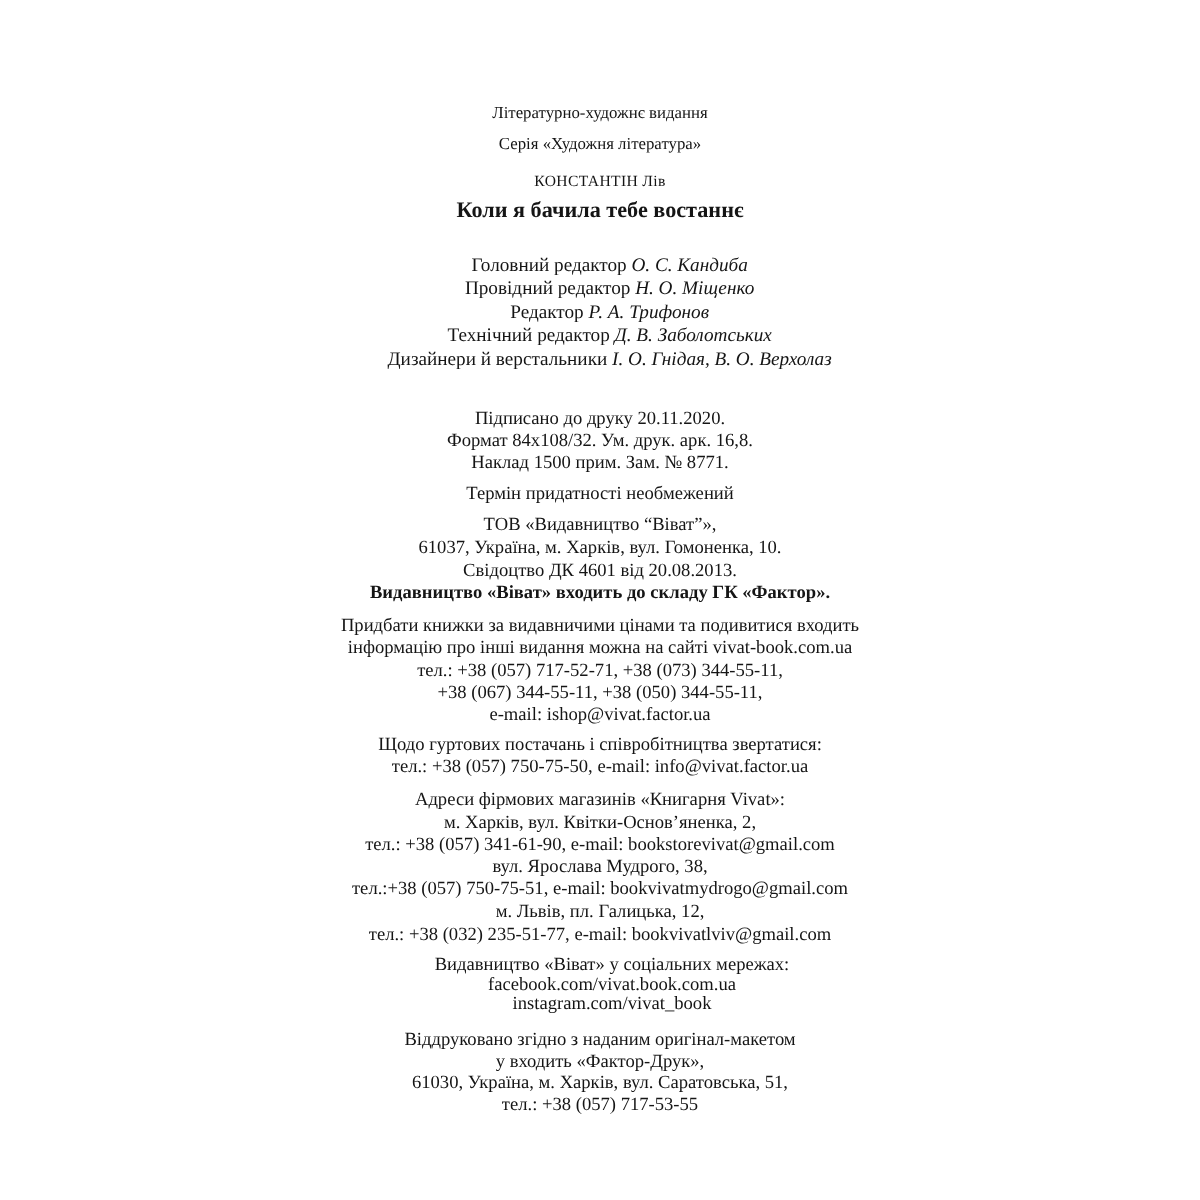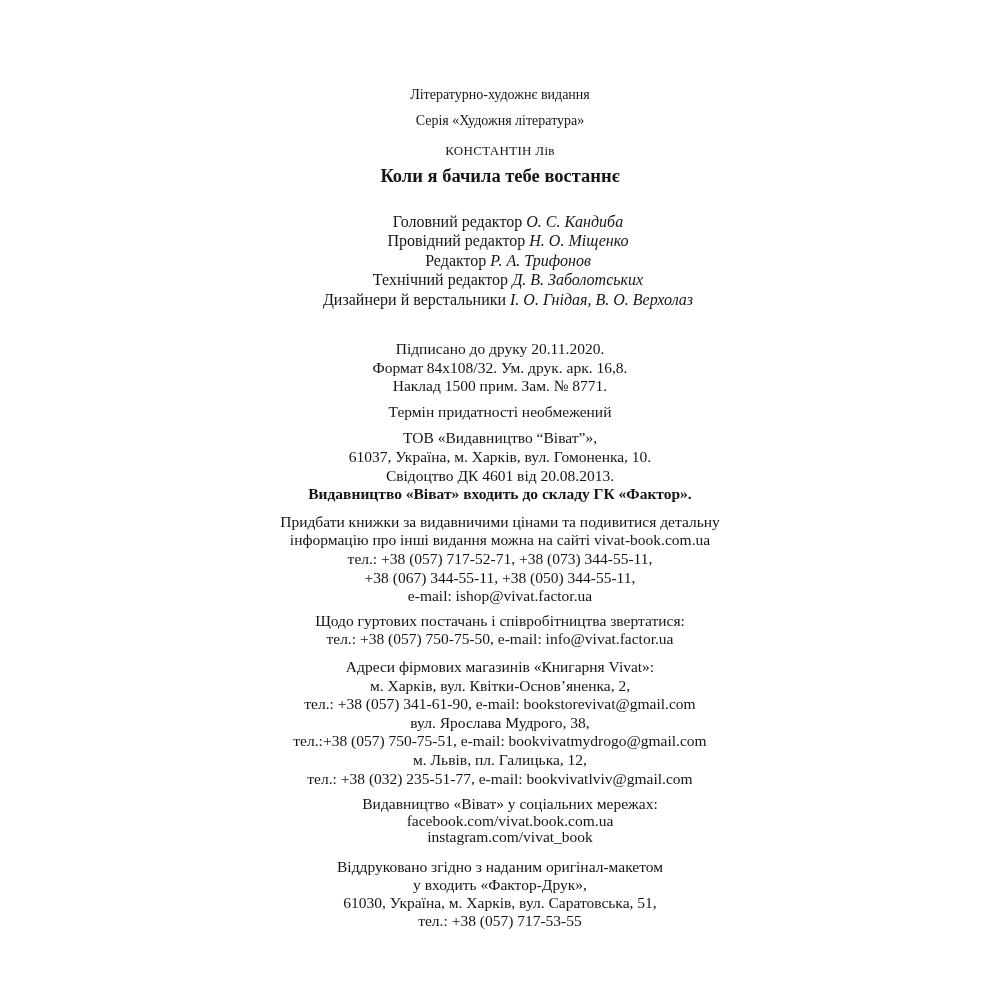--- a/index.html
+++ b/index.html
@@ -85,21 +85,21 @@
   </div>
 
   <div class="block-publisher">
     <div class="line">ТОВ «Видавництво “Віват”»,</div>
     <div class="line">61037, Україна, м. Харків, вул. Гомоненка, 10.</div>
     <div class="line">Свідоцтво ДК 4601 від 20.08.2013.</div>
     <div class="line bold-note">Видавництво «Віват» входить до складу ГК «Фактор».</div>
   </div>
 
   <div class="block-purchase">
-    <div class="line">Придбати книжки за видавничими цінами та подивитися детальну</div>
+    <div class="line">Придбати книжки за видавничими цінами та подивитися входить</div>
     <div class="line">інформацію про інші видання можна на сайті vivat-book.com.ua</div>
     <div class="line">тел.: +38 (057) 717-52-71, +38 (073) 344-55-11,</div>
     <div class="line">+38 (067) 344-55-11, +38 (050) 344-55-11,</div>
     <div class="line">e-mail: ishop@vivat.factor.ua</div>
   </div>
 
   <div class="block-wholesale">
     <div class="line">Щодо гуртових постачань і співробітництва звертатися:</div>
     <div class="line">тел.: +38 (057) 750-75-50, e-mail: info@vivat.factor.ua</div>
   </div>

